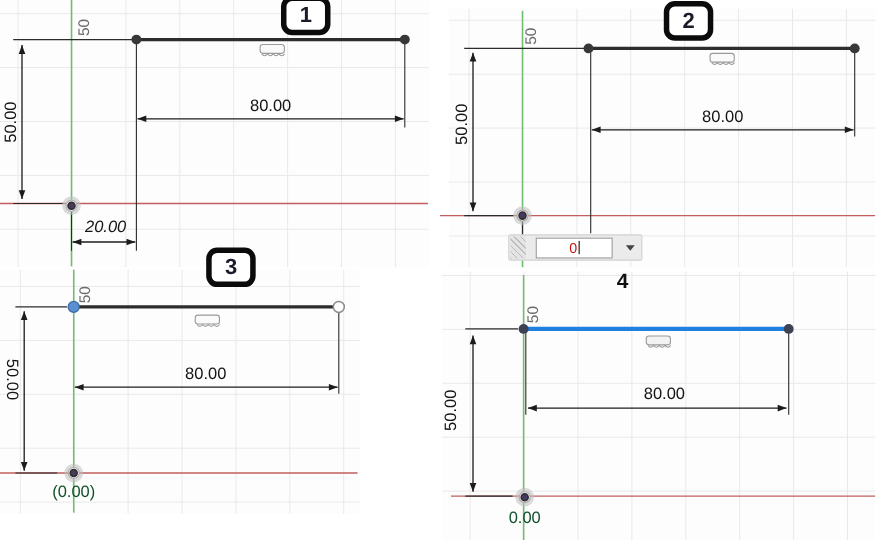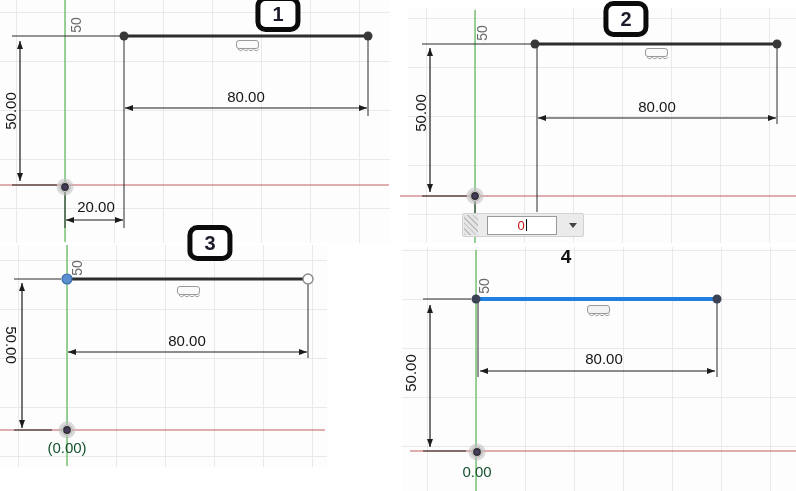--- a/index.html
+++ b/index.html
@@ -72,21 +72,21 @@
         <rect x="0.5" y="0.5" width="22" height="8" rx="2.5" fill="#fafafa" stroke="#9a9a9a"></rect>
         <path d="M2 9 q2.6 3.4 5.2 0 q2.6 3.4 5.2 0 q2.6 3.4 5.2 0 q2.6 3.4 5.2 0" fill="none" stroke="#9a9a9a"></path>
       </g>
       <g>
         <circle cx="65" cy="187" r="8.5" fill="#bdbdbd" opacity="0.55"></circle>
         <circle cx="65" cy="187" r="5" fill="#f4f4f4" stroke="#ababab"></circle>
         <circle cx="65" cy="187" r="3.2" fill="#463a5e" stroke="#2e2e2e" stroke-width="1.4"></circle>
       </g>
     </svg>
     <span class="dim-label" style="left:246px;top:96px;">80.00</span>
-    <span class="dim-label" style="left:96px;top:206px;">20.00</span>
+    <span class="dim-label" style="left:96px;top:206px;font-style:italic;">20.00</span>
     <span class="dim-label rot-ccw" style="left:10px;top:111px;">50.00</span>
     <span class="dim-label rot-ccw axis-label" style="left:76px;top:25px;">50</span>
   </div>
 
   <div class="panel" style="left:396px;top:0;width:400px;height:245px;">
     <div class="canvas" style="left:12px;top:8px;width:388px;height:235px;background-position:18px 10px;"></div>
     <svg class="overlay" width="400" height="245">
       <line x1="79" y1="10" x2="79" y2="243" stroke="#6fbf6f" stroke-width="1.4"></line>
       <line x1="4" y1="196" x2="400" y2="196" stroke="#c25e5e" stroke-width="1.2"></line>
       <g stroke="#2b2b2b" stroke-width="1">

